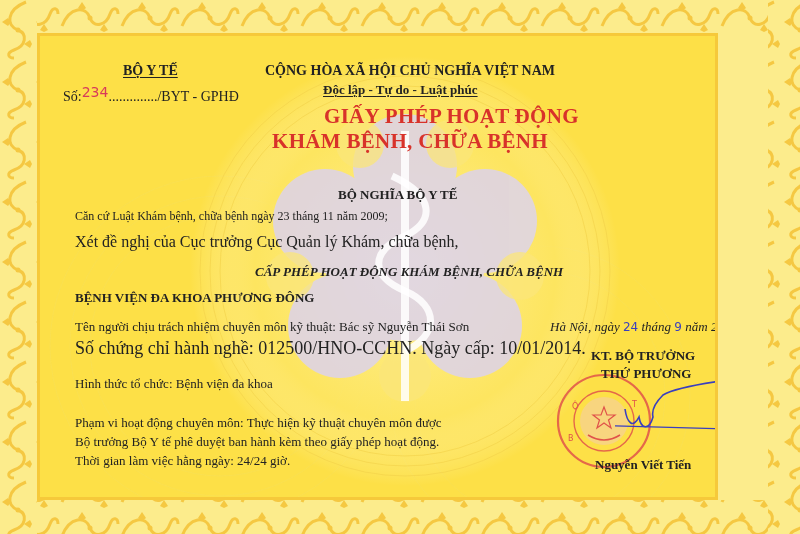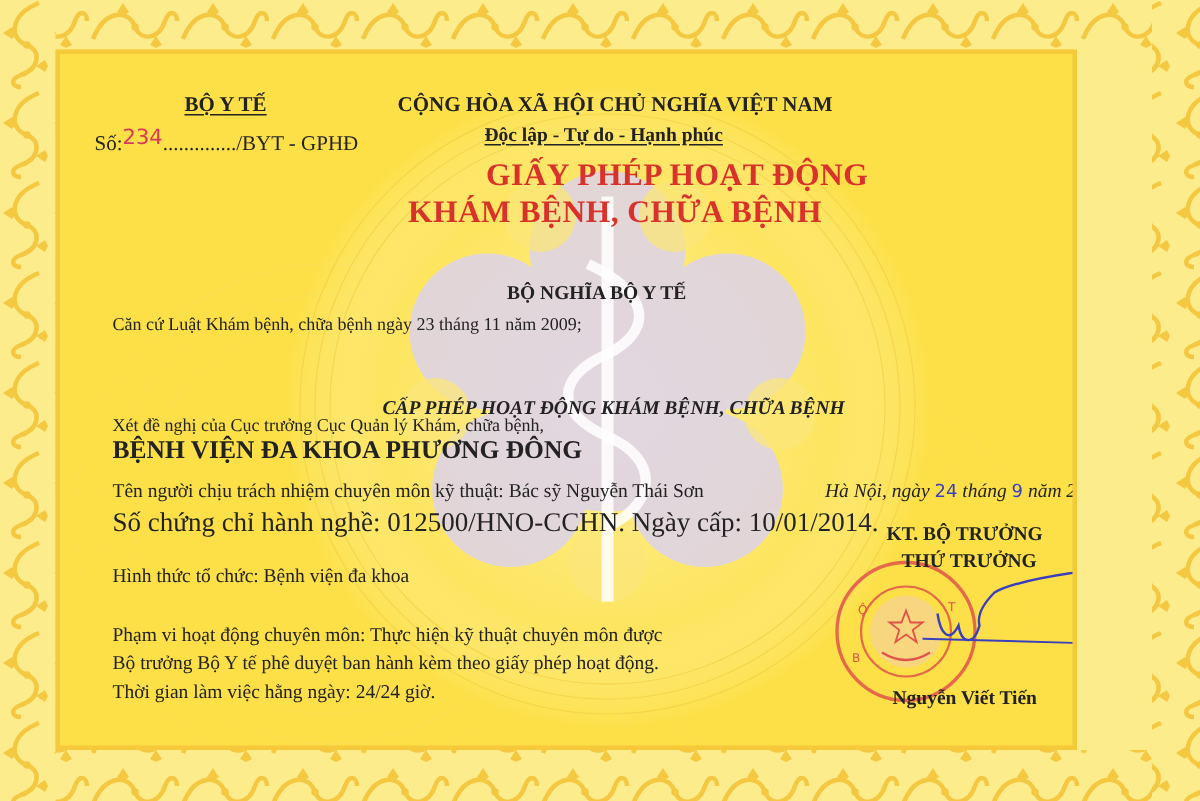--- a/index.html
+++ b/index.html
@@ -86,32 +86,32 @@
       <rect x="361" y="95" width="8" height="270" fill="#ffffff" opacity="0.85"></rect>
       <path d="M352 140 C395 160, 395 185, 365 200 C330 215, 330 240, 365 255 C400 270, 398 300, 365 315" fill="none" stroke="#ffffff" stroke-width="7" opacity="0.85"></path>
     </svg>
 
     <div class="txt b u" style="left:83px;top:27px;font-size:14px;">BỘ Y TẾ</div>
     <div class="txt" style="left:23px;top:52px;font-size:14px;">
       <span>Số:</span><span style="color:#d83a5a;font-family:'DejaVu Sans',sans-serif;font-size:14px;position:relative;top:-4px;">234</span><span>..............</span><span>/BYT - GPHĐ</span>
     </div>
 
     <div class="txt b" style="left:225px;top:27px;font-size:14px;">CỘNG HÒA XÃ HỘI CHỦ NGHĨA VIỆT NAM</div>
-    <div class="txt b u" style="left:283px;top:46px;font-size:13px;">Độc lập - Tự do - Hạnh phúc</div>
+    <div class="txt b u" style="left:283px;top:46px;font-size:13px;">Độc lập - Tự do - Luật phúc</div>
 
     <div class="txt b red" style="left:252px;top:68px;font-size:21px;letter-spacing:0.3px;margin-left:32px;">GIẤY PHÉP HOẠT ĐỘNG</div>
     <div class="txt b red" style="left:232px;top:93px;font-size:21px;letter-spacing:0.3px;text-align:center;">KHÁM BỆNH, CHỮA BỆNH</div>
 
     <div class="txt b" style="left:298px;top:151px;font-size:13px;">BỘ NGHĨA BỘ Y TẾ</div>
 
     <div class="txt" style="left:35px;top:173px;font-size:12px;">Căn cứ Luật Khám bệnh, chữa bệnh ngày 23 tháng 11 năm 2009;</div>
-    <div class="txt" style="left:35px;top:197px;font-size:12px;margin-top:43px;">Xét đề nghị của Cục trưởng Cục Quản lý Khám, chữa bệnh,</div>
+    <div class="txt" style="left:35px;top:197px;font-size:16px;">Xét đề nghị của Cục trưởng Cục Quản lý Khám, chữa bệnh,</div>
 
     <div class="txt b" style="left:215px;top:228px;font-size:13px;font-style:italic;">CẤP PHÉP HOẠT ĐỘNG KHÁM BỆNH, CHỮA BỆNH</div>
-    <div class="txt b" style="left:35px;top:254px;font-size:17px;text-align:right;">BỆNH VIỆN ĐA KHOA PHƯƠNG ĐÔNG</div>
+    <div class="txt b" style="left:35px;top:254px;font-size:13px;text-align:right;">BỆNH VIỆN ĐA KHOA PHƯƠNG ĐÔNG</div>
 
     <div class="txt" style="left:35px;top:283px;font-size:13px;">Tên người chịu trách nhiệm chuyên môn kỹ thuật: Bác sỹ Nguyễn Thái Sơn</div>
     <div class="txt" style="left:35px;top:302px;font-size:18px;">Số chứng chỉ hành nghề: 012500/HNO-CCHN. Ngày cấp: 10/01/2014.</div>
     <div class="txt" style="left:35px;top:340px;font-size:13px;">Hình thức tổ chức: Bệnh viện đa khoa</div>
     <div class="txt" style="left:35px;top:379px;font-size:13px;">Phạm vi hoạt động chuyên môn: Thực hiện kỹ thuật chuyên môn được</div>
     <div class="txt" style="left:35px;top:398px;font-size:13px;">Bộ trưởng Bộ Y tế phê duyệt ban hành kèm theo giấy phép hoạt động.</div>
     <div class="txt" style="left:35px;top:417px;font-size:13px;">Thời gian làm việc hằng ngày: 24/24 giờ.</div>
 
     <div class="txt" style="left:510px;top:283px;font-size:13px;font-style:italic;text-align:right;">
       <span>Hà Nội, ngày</span>
@@ -126,21 +126,21 @@
       <circle cx="50" cy="50" r="30" fill="none" stroke="#e0524a" stroke-width="1.4" opacity="0.85"></circle>
       <circle cx="50" cy="50" r="24" fill="#f4c9b8" opacity="0.5"></circle>
       <path d="M50 36 l3 8 h8 l-6.5 5 l2.5 8 l-7 -5 l-7 5 l2.5 -8 l-6.5 -5 h8 z" fill="none" stroke="#e0524a" stroke-width="1.2"></path>
       <path d="M34 64 q16 10 32 0" fill="none" stroke="#e0524a" stroke-width="1.5"></path>
       <text x="18" y="38" font-size="8" fill="#e0524a" font-family="DejaVu Sans, sans-serif">Ộ</text>
       <text x="78" y="36" font-size="8" fill="#e0524a" font-family="DejaVu Sans, sans-serif">T</text>
       <text x="14" y="70" font-size="8" fill="#e0524a" font-family="DejaVu Sans, sans-serif">B</text>
     </svg>
 
     <div class="txt b" style="left:551px;top:312px;font-size:13px;">KT. BỘ TRƯỞNG</div>
-    <div class="txt b" style="left:561px;top:330px;font-size:13px;">THỨ TRƯỞNG</div>
+    <div class="txt b" style="left:561px;top:330px;font-size:13px;">THỨ PHƯƠNG</div>
 
     <svg class="sig" style="left:575px;top:345px;" width="120" height="60" viewBox="0 0 120 60">
       <path d="M10 28 c2 14 8 20 14 8 c2 12 10 14 14 0 c-2 -8 4 -16 10 -22 c10 -6 30 -10 58 -14" fill="none" stroke="#3a3fbf" stroke-width="1.6"></path>
       <path d="M-30 44 L116 48" fill="none" stroke="#3a3fbf" stroke-width="1.3"></path>
     </svg>
 
     <div class="txt b" style="left:555px;top:421px;font-size:13px;">Nguyễn Viết Tiến</div>
   </div>
 </div>
 

